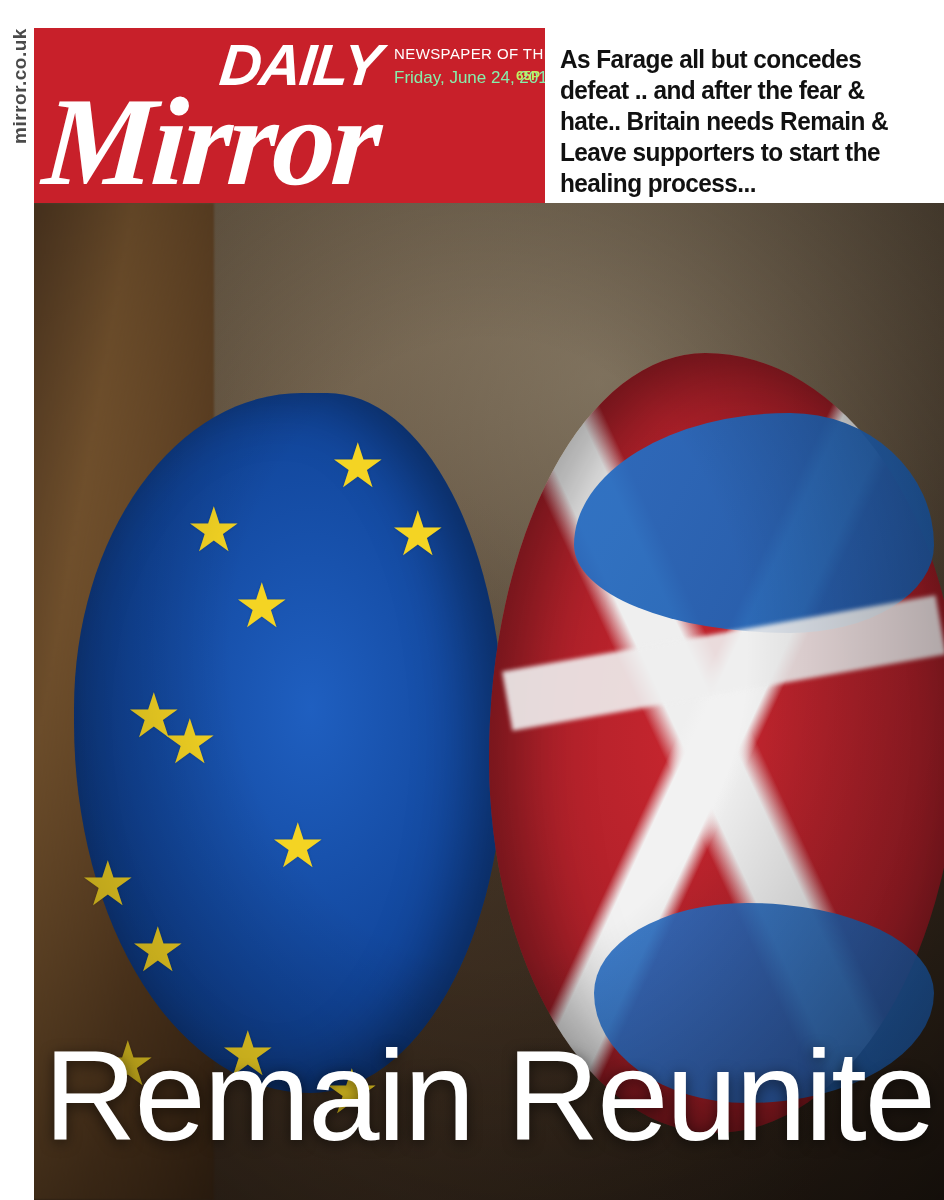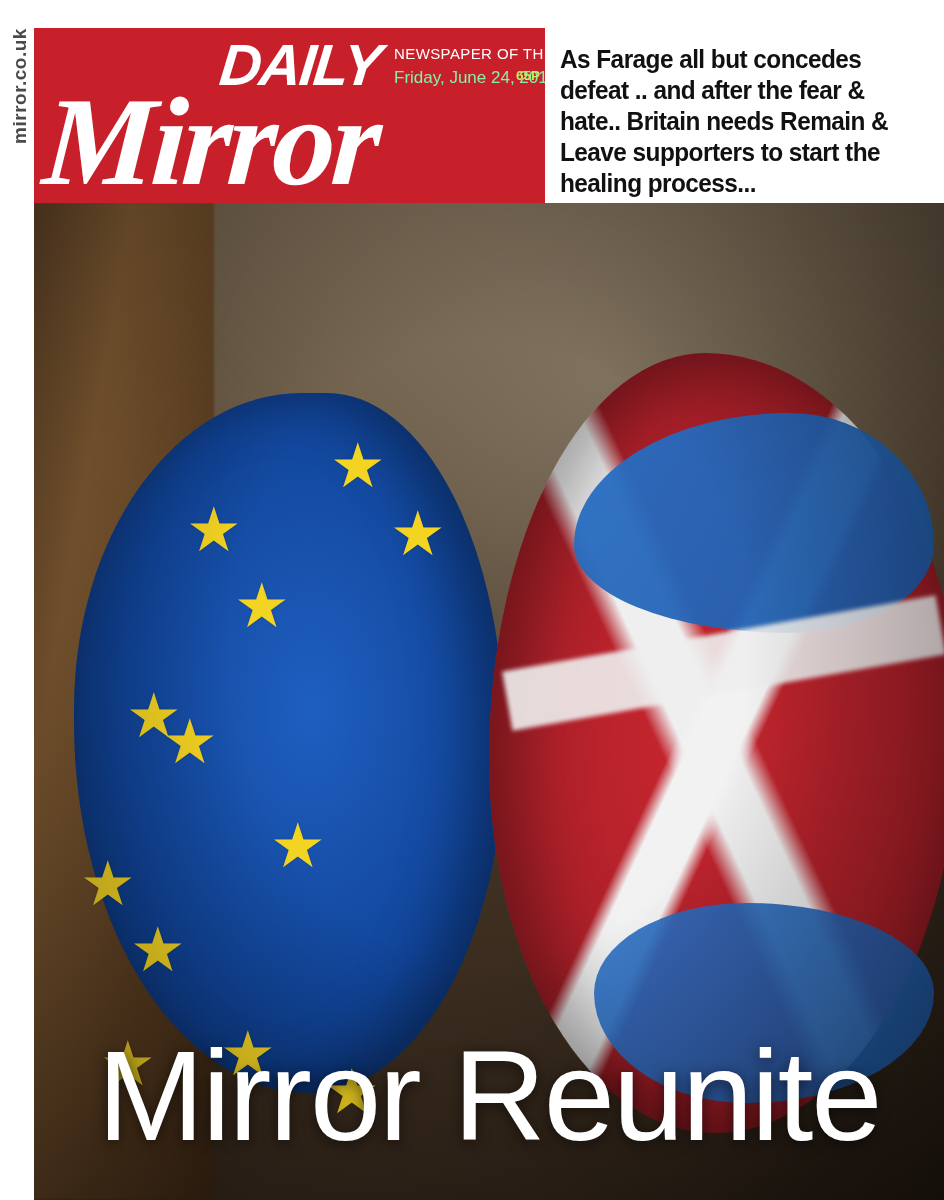--- a/index.html
+++ b/index.html
@@ -308,16 +308,16 @@
     <span class="eu-star" style="left:152px;top:296px;">★</span>
     <span class="eu-star" style="left:96px;top:716px;">★</span>
 
     <div class="face-uk"></div>
     <div class="uk-blue-a"></div>
     <div class="uk-blue-b"></div>
     <div class="uk-white-band"></div>
 
     <div class="photo-vignette"></div>
 
-    <div class="headline">Mirror Reunite</div>
+    <div class="headline">Remain Reunite</div>
   </div>
 
 </div>
 
 </body></html>

